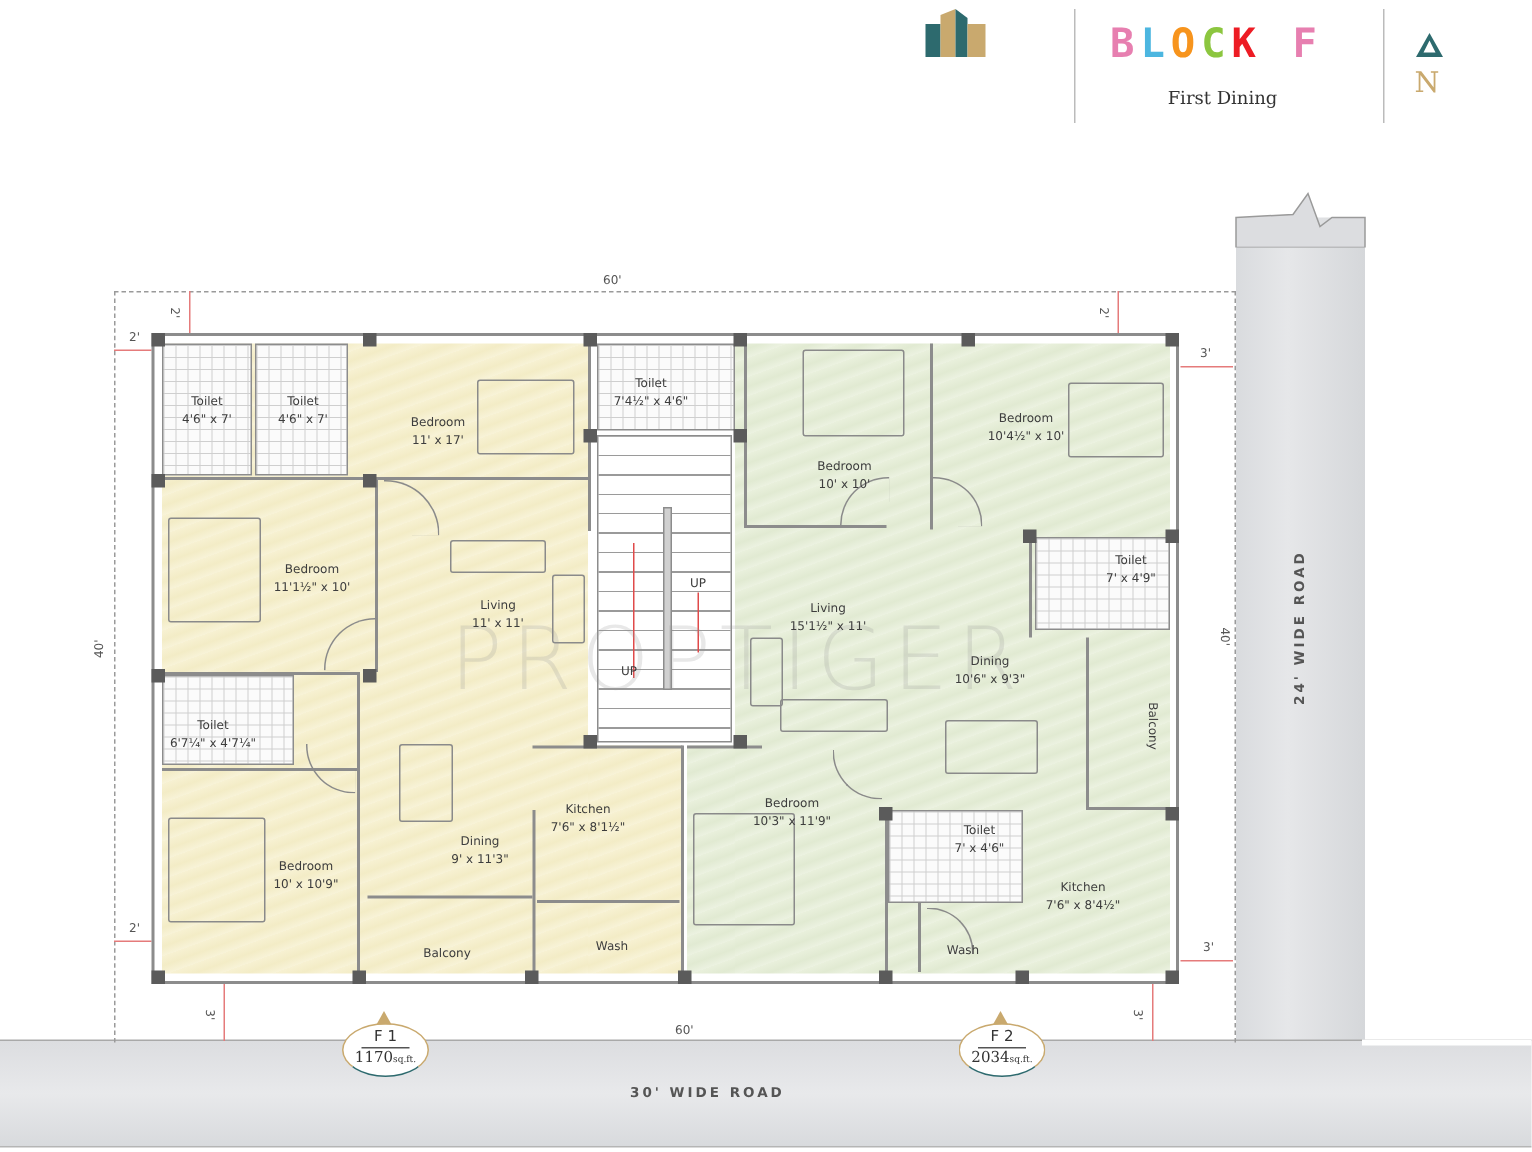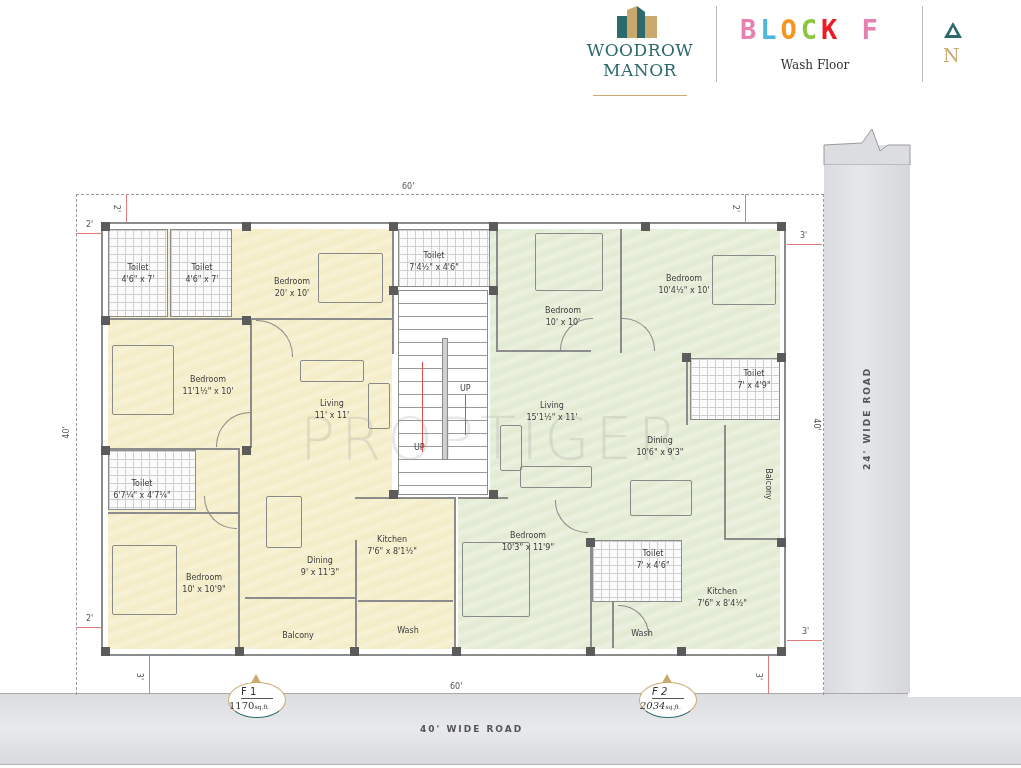--- a/index.html
+++ b/index.html
@@ -29,59 +29,54 @@
   
   .unit-f1{background:repeating-linear-gradient(160deg,#f7f1d2 0,#f3ecc6 6px,#f8f3d8 12px);}
   .unit-f2{background:repeating-linear-gradient(160deg,#e9f0dc 0,#e1ead2 6px,#ecf2e1 12px);}
   .wall{background:#8c8c8c;}
   .col{background:#5b5b5b;width:9px;height:9px;}
   .tile{background-color:#fbfbfb;background-image:linear-gradient(#cfcfcf 1px,transparent 1px),linear-gradient(90deg,#cfcfcf 1px,transparent 1px);background-size:8px 8px;border:1px solid #8c8c8c;box-sizing:border-box;}
   .room-label{font-size:8px;text-align:center;color:#3d3d3d;line-height:12px;}
   .stair{background:#ffffff;border:1px solid #8c8c8c;box-sizing:border-box;}
   .furn{border:1.5px solid #8a8a8a;box-sizing:border-box;border-radius:2px;}
   .watermark{left:300px;top:405px;font-size:58px;color:rgba(150,150,150,0.22);letter-spacing:6px;font-family:"DejaVu Sans",sans-serif;font-weight:200;}
-  .badge{width:58px;height:36px;border-radius:50%;background:#fff;border:1.5px solid #c9a96e;border-bottom-color:#2d6a6e;box-sizing:border-box;text-align:left;}
+  .badge{width:58px;height:36px;border-radius:50%;background:#fff;border:1.5px solid #c9a96e;border-bottom-color:#2d6a6e;box-sizing:border-box;text-align:center;}
   .badge .u{font-size:10px;color:#333;border-bottom:1px solid #555;margin:3px 12px 0;line-height:12px;}
   .badge .a{font-family:"DejaVu Serif",serif;font-size:10px;color:#333;line-height:14px;}
   .badge .a small{font-size:6px;}
   .badge:before{content:"";position:absolute;left:22px;top:-9px;border-left:5px solid transparent;border-right:5px solid transparent;border-bottom:9px solid #c9a96e;}
 </style>
 </head>
 <body>
 
 <div class="abs logo-box">
   <svg class="abs logo-mark" width="50" height="32" viewBox="0 0 50 32">
     <rect x="2" y="10" width="10" height="22" fill="#2d6a6e"></rect>
     <polygon points="12,4 22,0 22,32 12,32" fill="#c9a96e"></polygon>
     <polygon points="22,0 30,6 30,32 22,32" fill="#2d6a6e"></polygon>
     <rect x="30" y="10" width="12" height="22" fill="#c9a96e"></rect>
   </svg>
-  <div class="abs logo-text">
-    <span class="l2">WOODROW</span>
-    <span class="l2">MANOR</span>
-    <div class="logo-rule"></div>
-  </div>
 </div>
 <div class="abs vsep" style="left:716px;top:6px;height:76px;"></div>
 <div class="abs block-title" id="blockTitle"><span style="color: rgb(231, 127, 176);">B</span><span style="color: rgb(76, 182, 224);">L</span><span style="color: rgb(247, 148, 29);">O</span><span style="color: rgb(140, 198, 63);">C</span><span style="color: rgb(237, 28, 36);">K</span><span style="color: rgb(255, 255, 255);">&nbsp;</span><span style="color: rgb(231, 127, 176);">F</span></div>
-<div class="abs floor-lbl">Wash Floor</div>
+<div class="abs floor-lbl">First Dining</div>
 <div class="abs vsep" style="left:922px;top:6px;height:76px;"></div>
 <div class="abs north-tri"></div>
 <div class="abs north-n">N</div>
 
 <div class="abs road" style="left:824px;top:145px;width:86px;height:555px;"></div>
 <svg class="abs" style="left:820px;top:125px;" width="100" height="40" viewBox="0 0 100 40">
   <polygon points="4,20 42,18 52,4 60,26 68,20 90,20 90,40 4,40" fill="#dcdde0" stroke="#9a9a9a" stroke-width="1"></polygon>
 </svg>
 <div class="abs" style="left:858px;top:370px;width:20px;height:110px;">
   <div class="road-label" style="transform:rotate(-90deg);transform-origin:left top;position:absolute;left:4px;top:100px;white-space:nowrap;">24' WIDE ROAD</div>
 </div>
 <div class="abs road-h" style="left:0;top:693px;width:1021px;height:70px;border-top:1px solid #a9a9a9;border-bottom:1px solid #b5b5b5;"></div>
 <div class="abs" style="left:908px;top:693px;width:113px;height:4px;background:#fff;"></div>
-<div class="abs road-label" style="left:420px;top:724px;">40' WIDE ROAD</div>
+<div class="abs road-label" style="left:420px;top:724px;">30' WIDE ROAD</div>
 
 <div class="abs plot-line" style="left:76px;top:194px;width:746px;height:500px;border-bottom:none;"></div>
 <div class="abs dim" style="left:402px;top:182px;">60'</div>
 <div class="abs dim" style="left:450px;top:682px;">60'</div>
 <div class="abs dim" style="left:60px;top:428px;transform:rotate(-90deg);">40'</div>
 <div class="abs dim" style="left:810px;top:420px;transform:rotate(90deg);">40'</div>
 
 <div class="abs redline" style="left:76px;top:233px;width:26px;height:1px;"></div>
 <div class="abs dim" style="left:86px;top:220px;">2'</div>
 <div class="abs redline" style="left:126px;top:194px;width:1px;height:30px;"></div>
@@ -197,21 +192,21 @@
 <div class="abs room-label" style="left:110px;top:262px;width:56px;">
     <div>Toilet</div>
     <div>4'6" x 7'</div>
   </div>
 <div class="abs room-label" style="left:172px;top:262px;width:60px;">
     <div>Toilet</div>
     <div>4'6" x 7'</div>
   </div>
 <div class="abs room-label" style="left:262px;top:276px;width:60px;">
     <div>Bedroom</div>
-    <div>20' x 10'</div>
+    <div>11' x 17'</div>
   </div>
 <div class="abs room-label" style="left:174px;top:374px;width:68px;">
     <div>Bedroom</div>
     <div>11'1½" x 10'</div>
   </div>
 <div class="abs room-label" style="left:302px;top:398px;width:60px;">
     <div>Living</div>
     <div>11' x 11'</div>
   </div>
 <div class="abs room-label" style="left:110px;top:478px;width:64px;">
@@ -277,16 +272,16 @@
     <div>7'6" x 8'4½"</div>
   </div>
 <div class="abs room-label" style="left:622px;top:628px;width:40px;">
     <div>Wash</div>
   </div>
 
 <div class="abs badge" style="left:228px;top:682px;">
   <div class="u">F 1</div>
   <div class="a"><span>1170</span><small>sq.ft.</small></div>
 </div>
-<div class="abs badge" style="left:639px;top:682px;font-style:italic;">
+<div class="abs badge" style="left:639px;top:682px;">
   <div class="u">F 2</div>
   <div class="a"><span>2034</span><small>sq.ft.</small></div>
 </div>
 
 </body></html>

